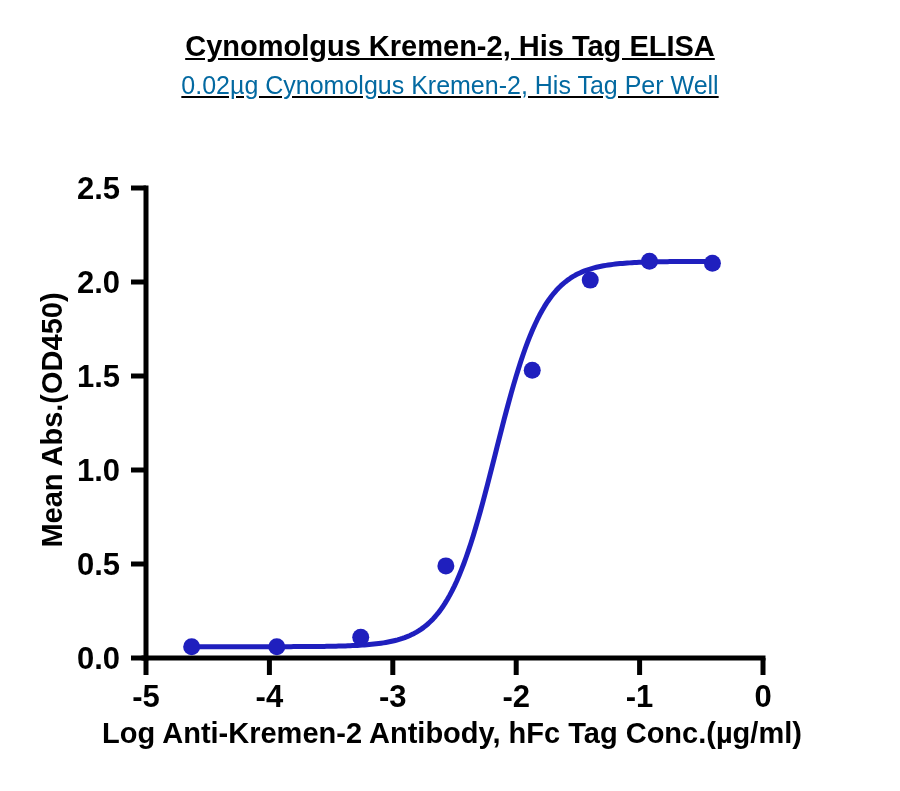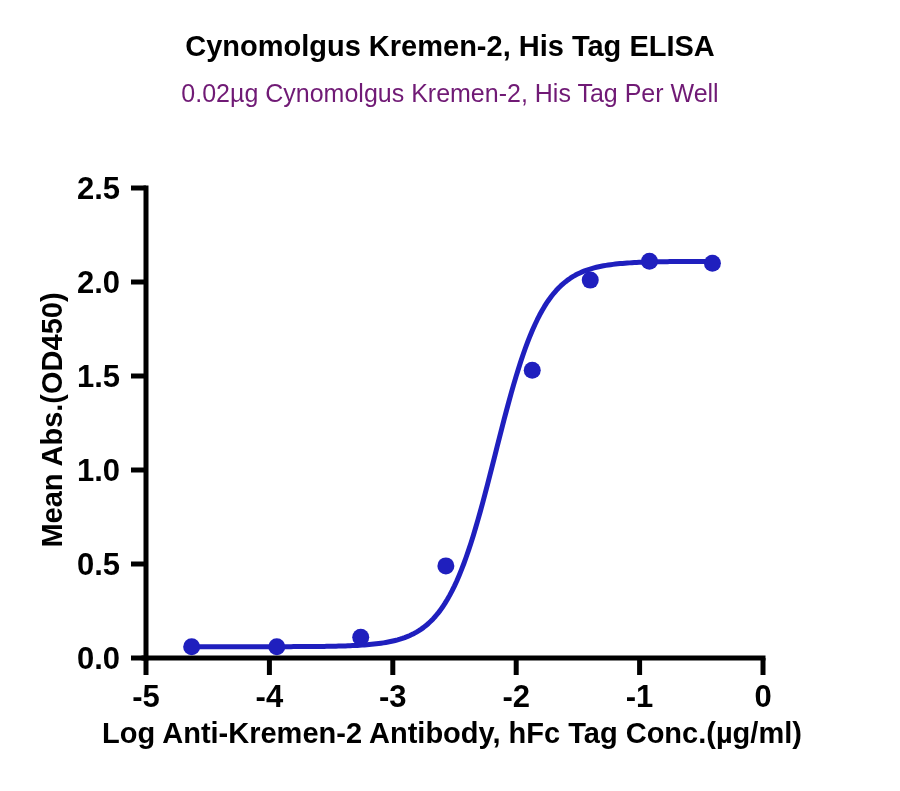--- a/index.html
+++ b/index.html
@@ -21,35 +21,36 @@
     width: 900px;
     height: 791px;
     background: #ffffff;
   }
   .title-block {
     position: absolute;
     left: 0;
     top: 28px;
     width: 900px;
     text-align: center;
+    text-decoration: underline;
   }
   .chart-title {
     font-size: 29px;
     font-weight: bold;
     color: #000000;
     letter-spacing: 0px;
     line-height: 36px;
     white-space: nowrap;
   }
   .chart-subtitle {
     font-size: 25px;
     font-weight: normal;
-    color: #701a75;
+    color: #0369a1;
     line-height: 34px;
-    margin-top: 12px;
+    margin-top: 4px;
     white-space: nowrap;
   }
   svg#plot {
     position: absolute;
     left: 0;
     top: 0;
     width: 900px;
     height: 791px;
     display: block;
   }

